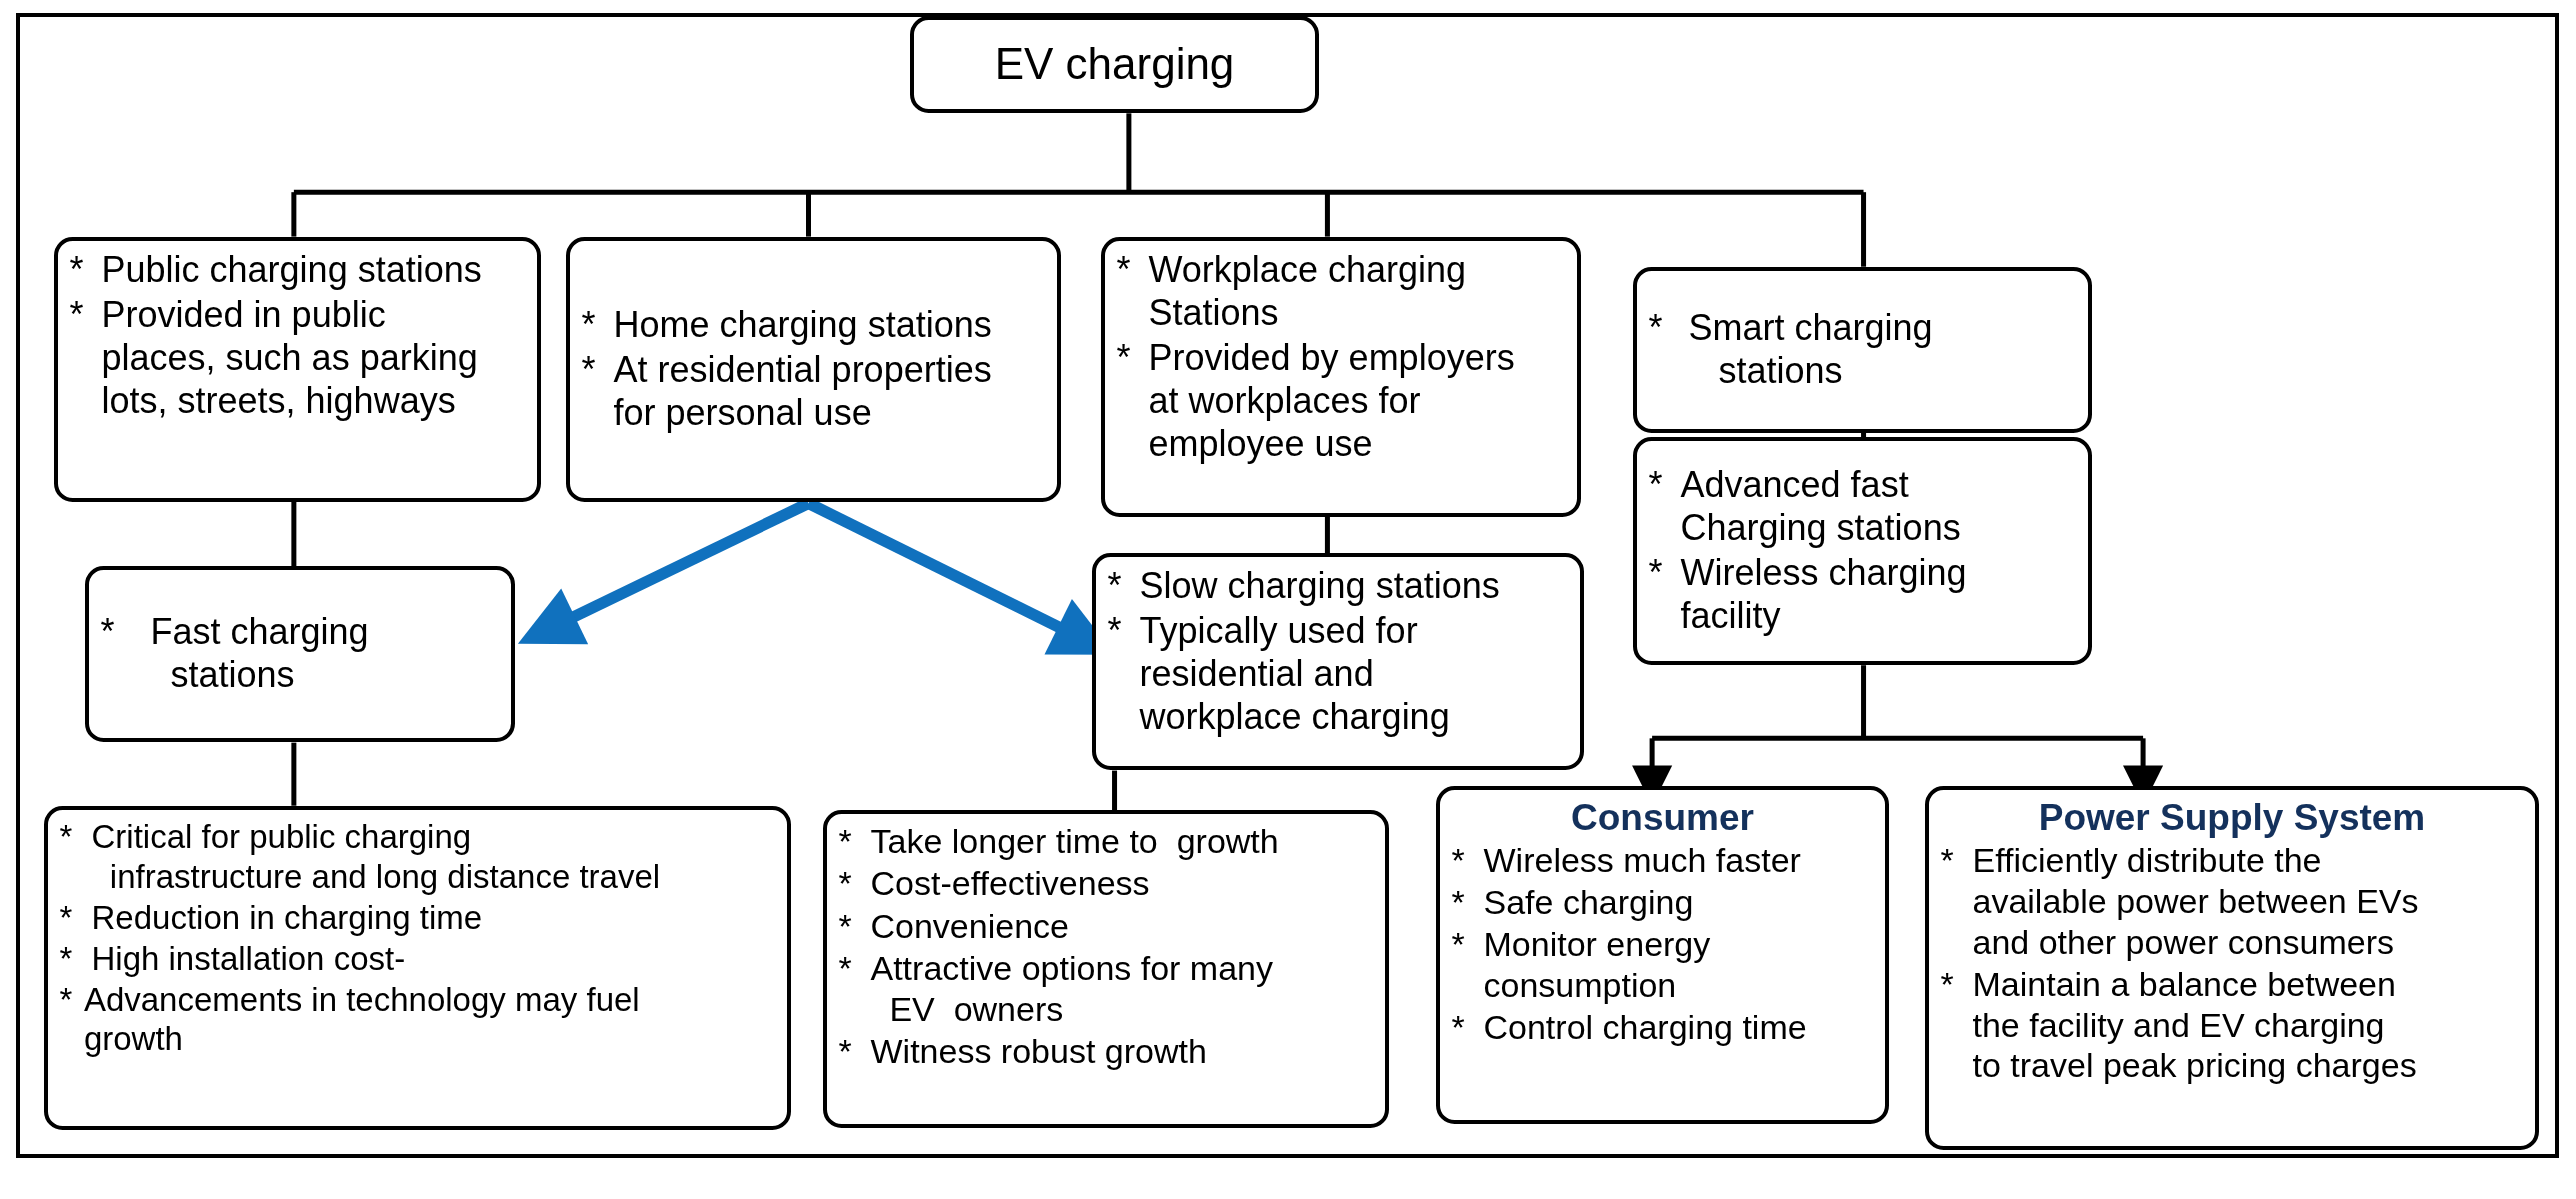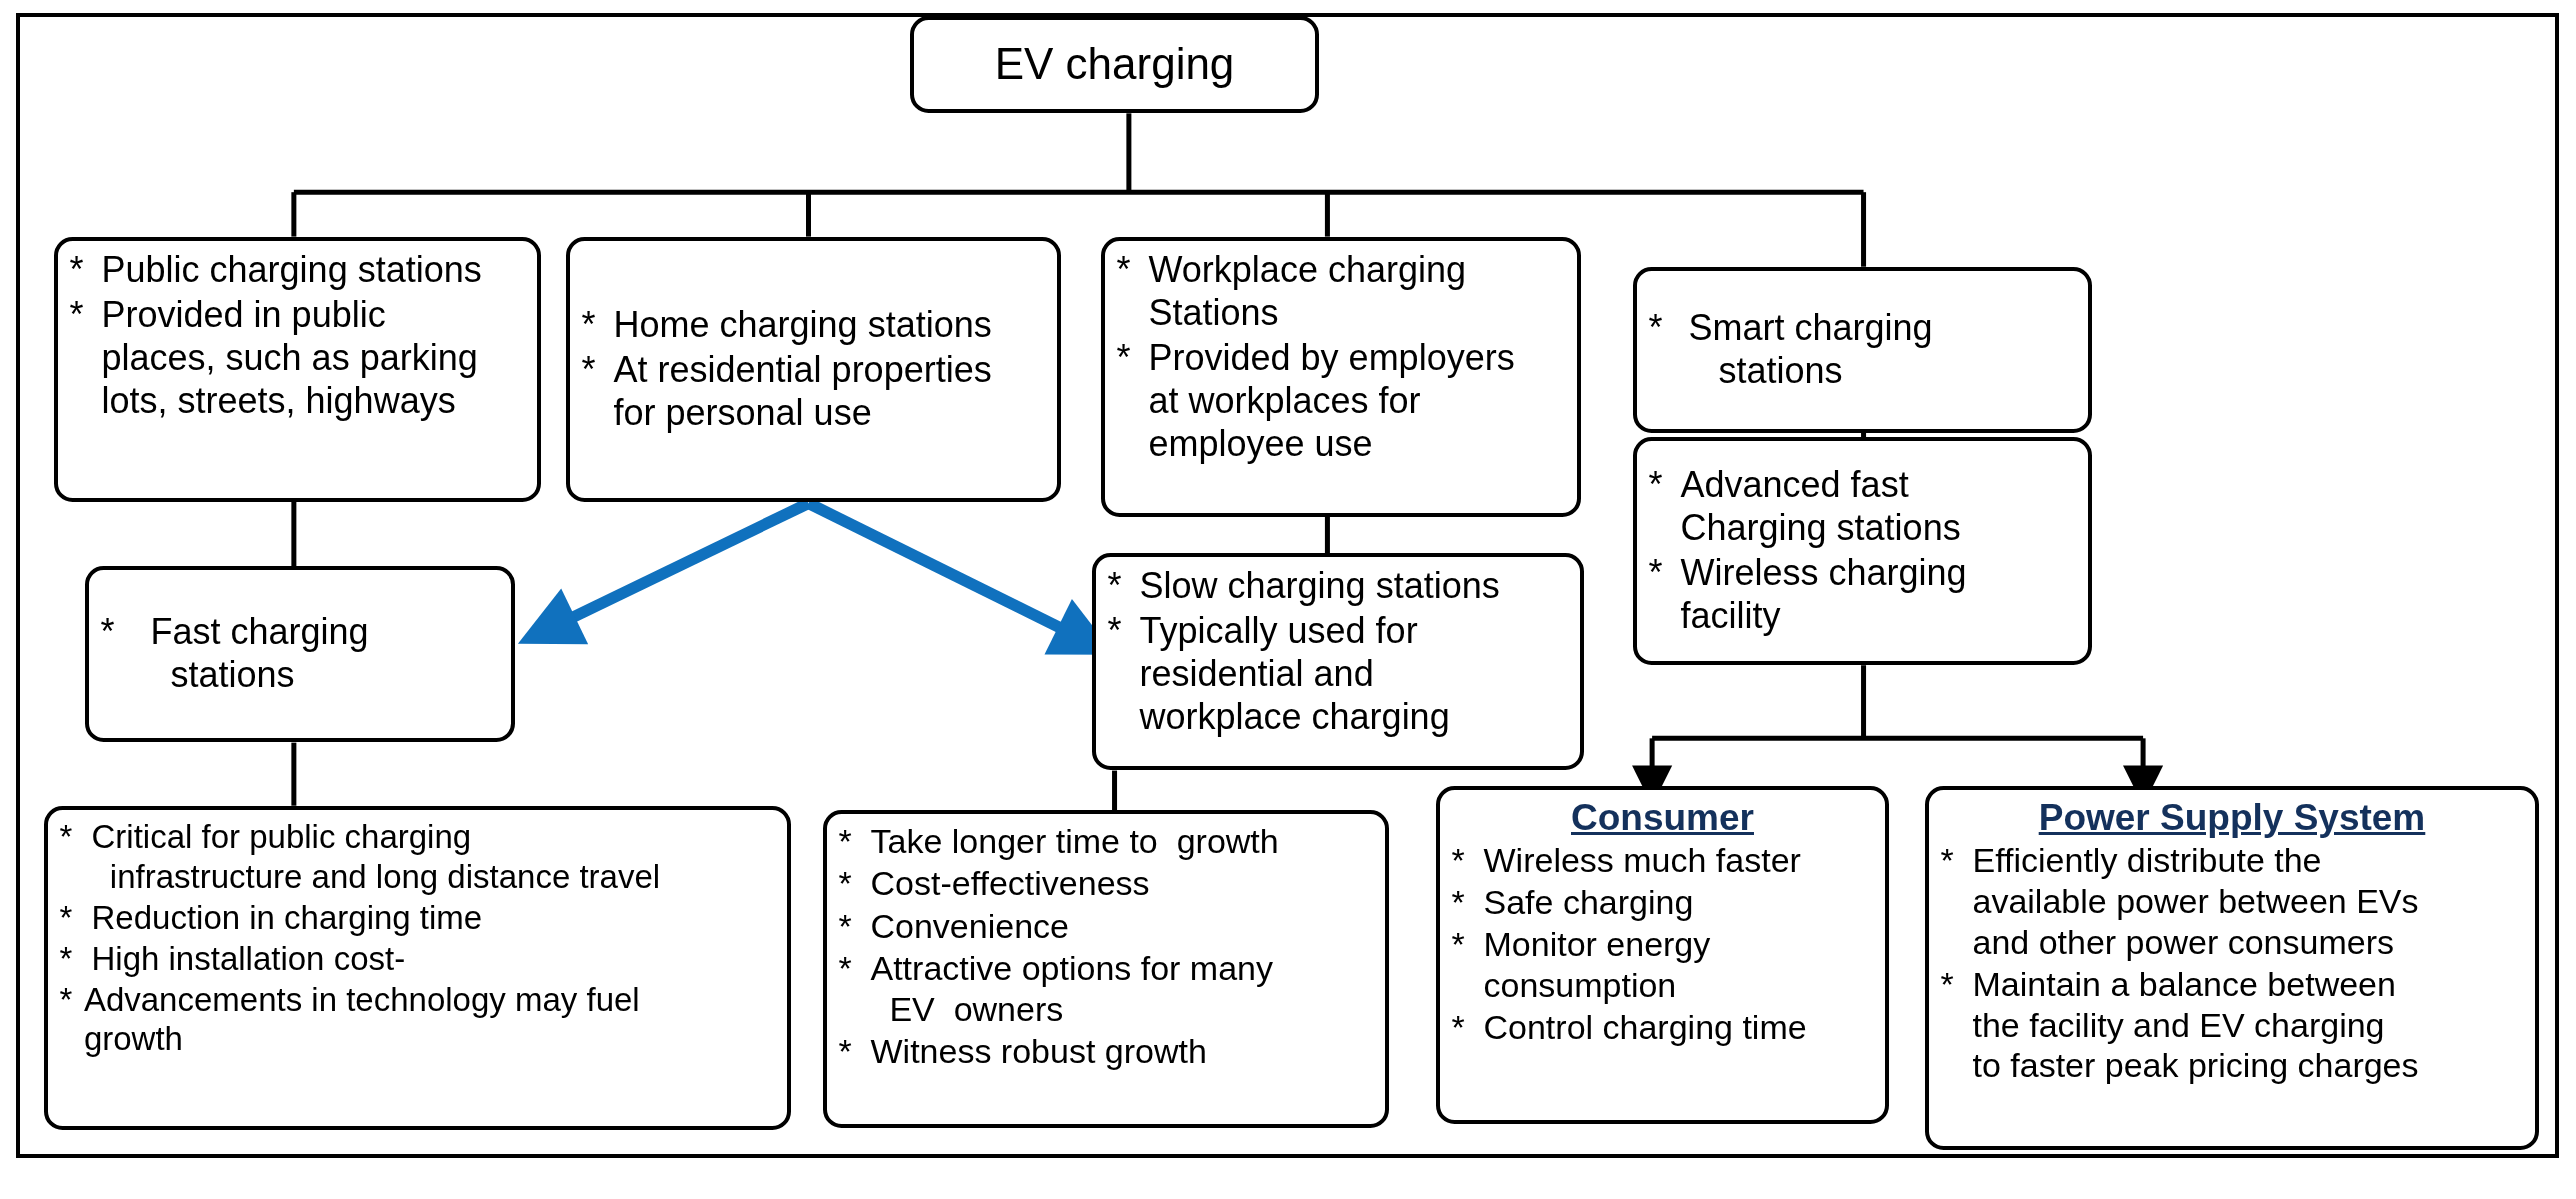--- a/index.html
+++ b/index.html
@@ -15,21 +15,21 @@
     position:absolute;box-sizing:border-box;background:#fff;
     border:4.3px solid #000;border-radius:18.6px;
     display:flex;flex-direction:column;justify-content:center;
     padding:7.2px 11.5px;
   }
   .node.pad-top{justify-content:flex-start;}
   .title-node{align-items:center;justify-content:center;}
   .ttl{font-size:44px;color:#000;line-height:1.05;white-space:nowrap;}
   .hdr{
     font-size:37px;font-weight:bold;color:#14315c;text-align:center;
-    line-height:1.12;margin-bottom:1.4px;white-space:nowrap;text-decoration:underline;
+    line-height:1.12;margin-bottom:1.4px;white-space:nowrap;
   }
   ul.bul{list-style:none;margin:0;padding:0;}
   ul.bul li{
     position:relative;color:#000;line-height:1.20;
     padding-left:32px;margin:0 0 1.4px 0;
   }
   ul.bul li .star{position:absolute;left:0;top:0;}
   ul.bul li .txt{display:block;white-space:pre-wrap;}
   ul.bul li.tight{padding-left:24.4px;}
   .fs48 li{font-size:34px;}
@@ -260,19 +260,19 @@
       <li>
           <span class="star">*</span>
           <span class="txt">Efficiently distribute the
 available power between EVs
 and other power consumers</span>
         </li>
       <li>
           <span class="star">*</span>
           <span class="txt">Maintain a balance between
 the facility and EV charging
-to faster peak pricing charges</span>
+to travel peak pricing charges</span>
         </li>
     </ul>
   </div>
 
 </div>
 
 
 </body></html>

